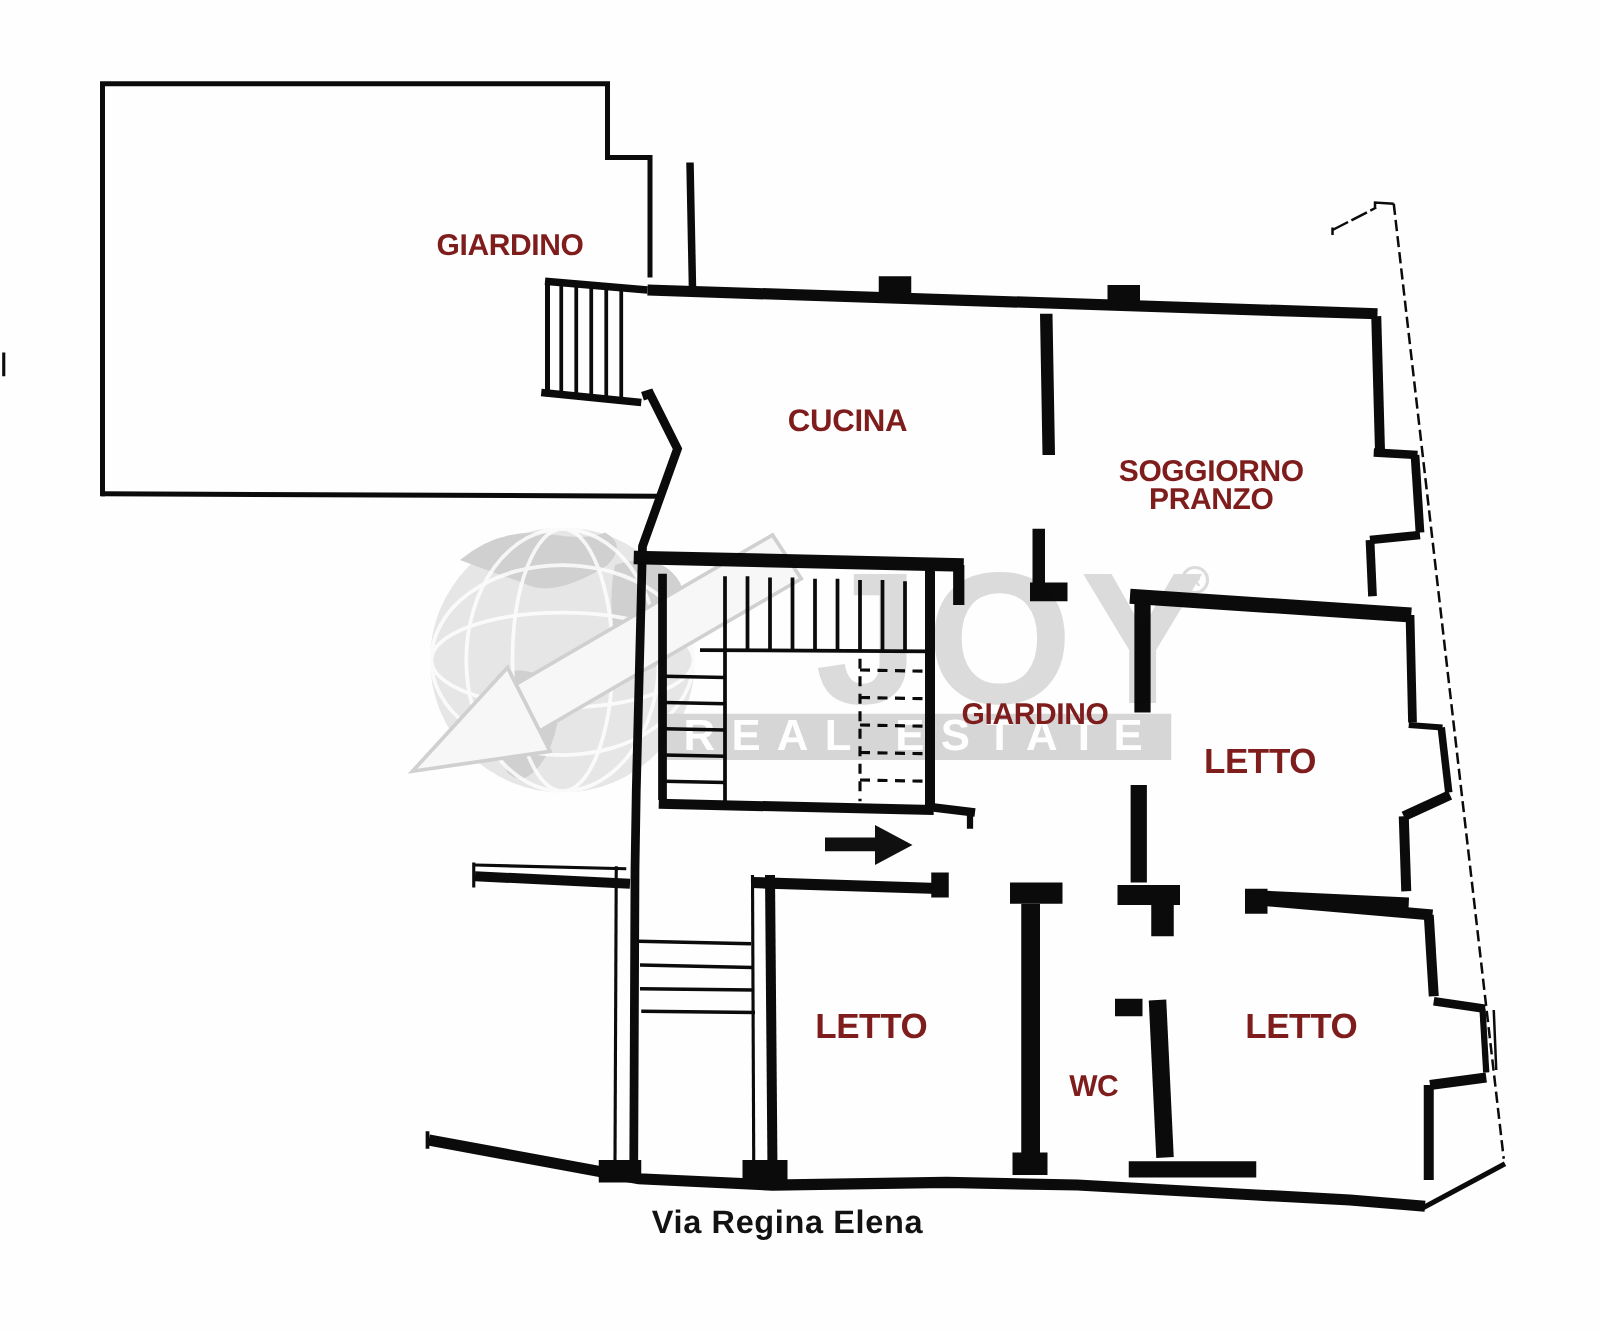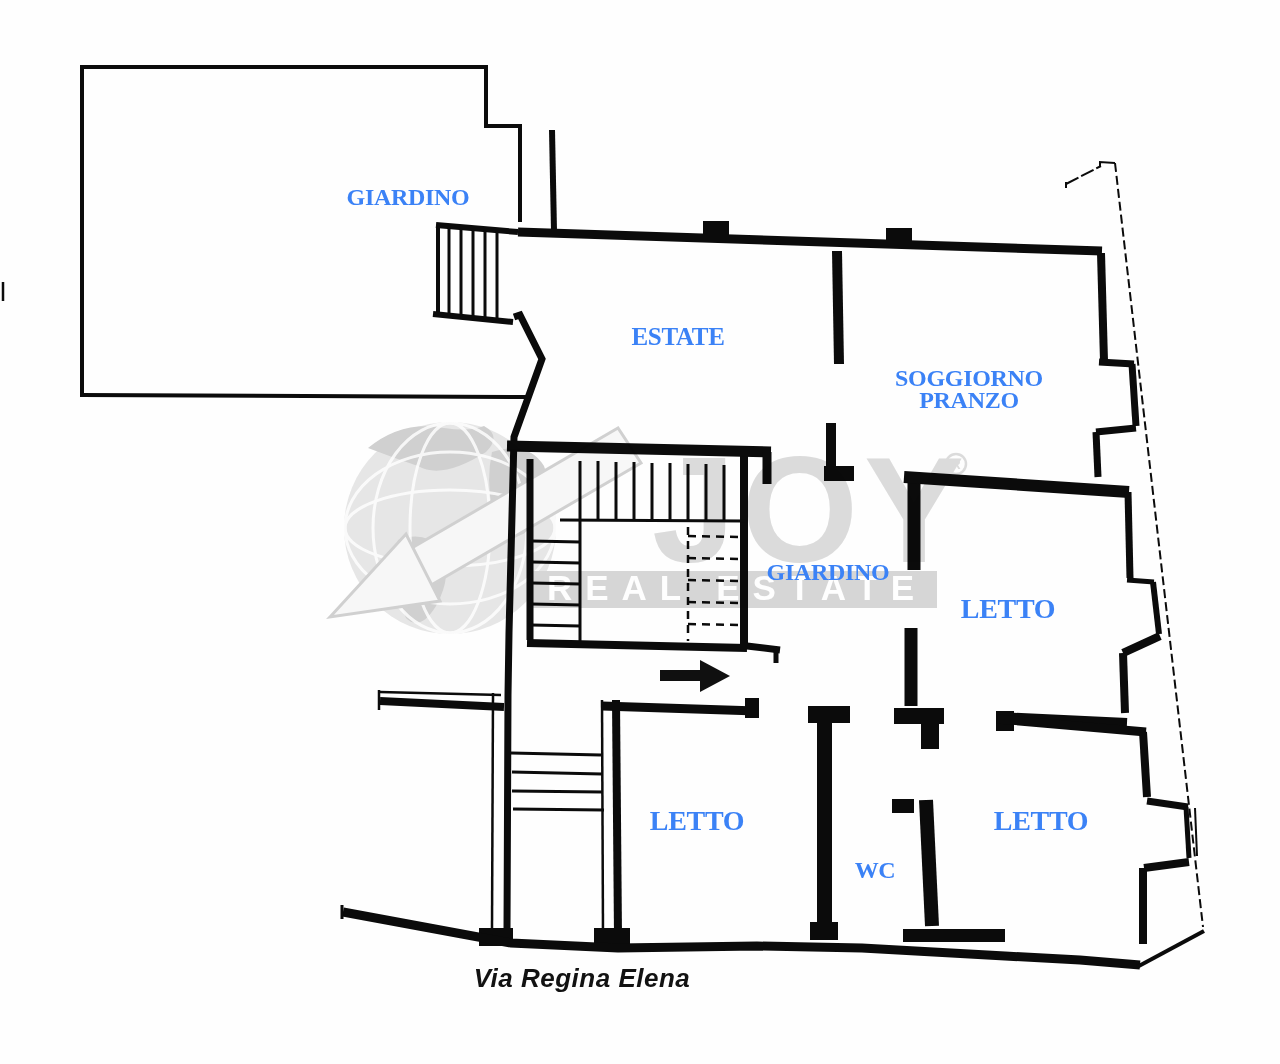--- a/index.html
+++ b/index.html
@@ -3,28 +3,29 @@
 <meta charset="utf-8">
 <style>
   html,body{margin:0;padding:0;background:#888;}
   .screen{
     position:relative;width:1280px;height:1064px;background:#fefefe;
     overflow:hidden;font-family:"Liberation Sans",sans-serif;
   }
   .screen svg{position:absolute;left:0;top:0;}
   .room-label{
     position:absolute;transform:translate(-50%,-50%);
-    font-weight:bold;color:#3b82f6;letter-spacing:-0.3px;
-    white-space:pre-line;text-align:center;line-height:22px;font-family:Liberation Serif, serif;
+    font-weight:bold;color:#7f1d1d;letter-spacing:-0.3px;
+    white-space:pre-line;text-align:center;line-height:22px;
   }
   .fs24{font-size:24px;} .fs25{font-size:25px;} .fs23{font-size:28px;}
   .street-label{
     position:absolute;transform:translate(-50%,-50%);
-    font-style:italic;font-weight:bold;font-size:26px;color:#121212;
+    font-weight:bold;font-size:26px;color:#121212;
     letter-spacing:0.5px;
+    margin-left:48px;
   }
   .wm{mix-blend-mode:multiply;}
 </style>
 </head>
 <body>
 
 <div class="screen">
 
   <svg viewBox="0 0 1280 1064" width="1280" height="1064">
 
@@ -226,21 +227,21 @@
 
       <g>
         <rect x="533" y="571" width="404" height="37" fill="#bfbfbf"></rect>
         <text x="737" y="600" font-family="Liberation Sans, sans-serif" font-weight="bold" font-size="35" letter-spacing="13" fill="#ffffff" text-anchor="middle">REAL ESTATE</text>
       </g>
     </g>
   </svg>
 
   <div class="room-label fs24" style="left:408px;top:197px;">GIARDINO</div>
 
-  <div class="room-label fs25" style="left:678px;top:337px;">ESTATE</div>
+  <div class="room-label fs25" style="left:678px;top:337px;">CUCINA</div>
 
   <div class="room-label fs24" style="left:969px;top:389px;">SOGGIORNO
 PRANZO</div>
 
   <div class="room-label fs24" style="left:828px;top:572px;">GIARDINO</div>
 
   <div class="room-label fs23" style="left:1008px;top:609px;">LETTO</div>
 
   <div class="room-label fs23" style="left:697px;top:821px;">LETTO</div>
 

